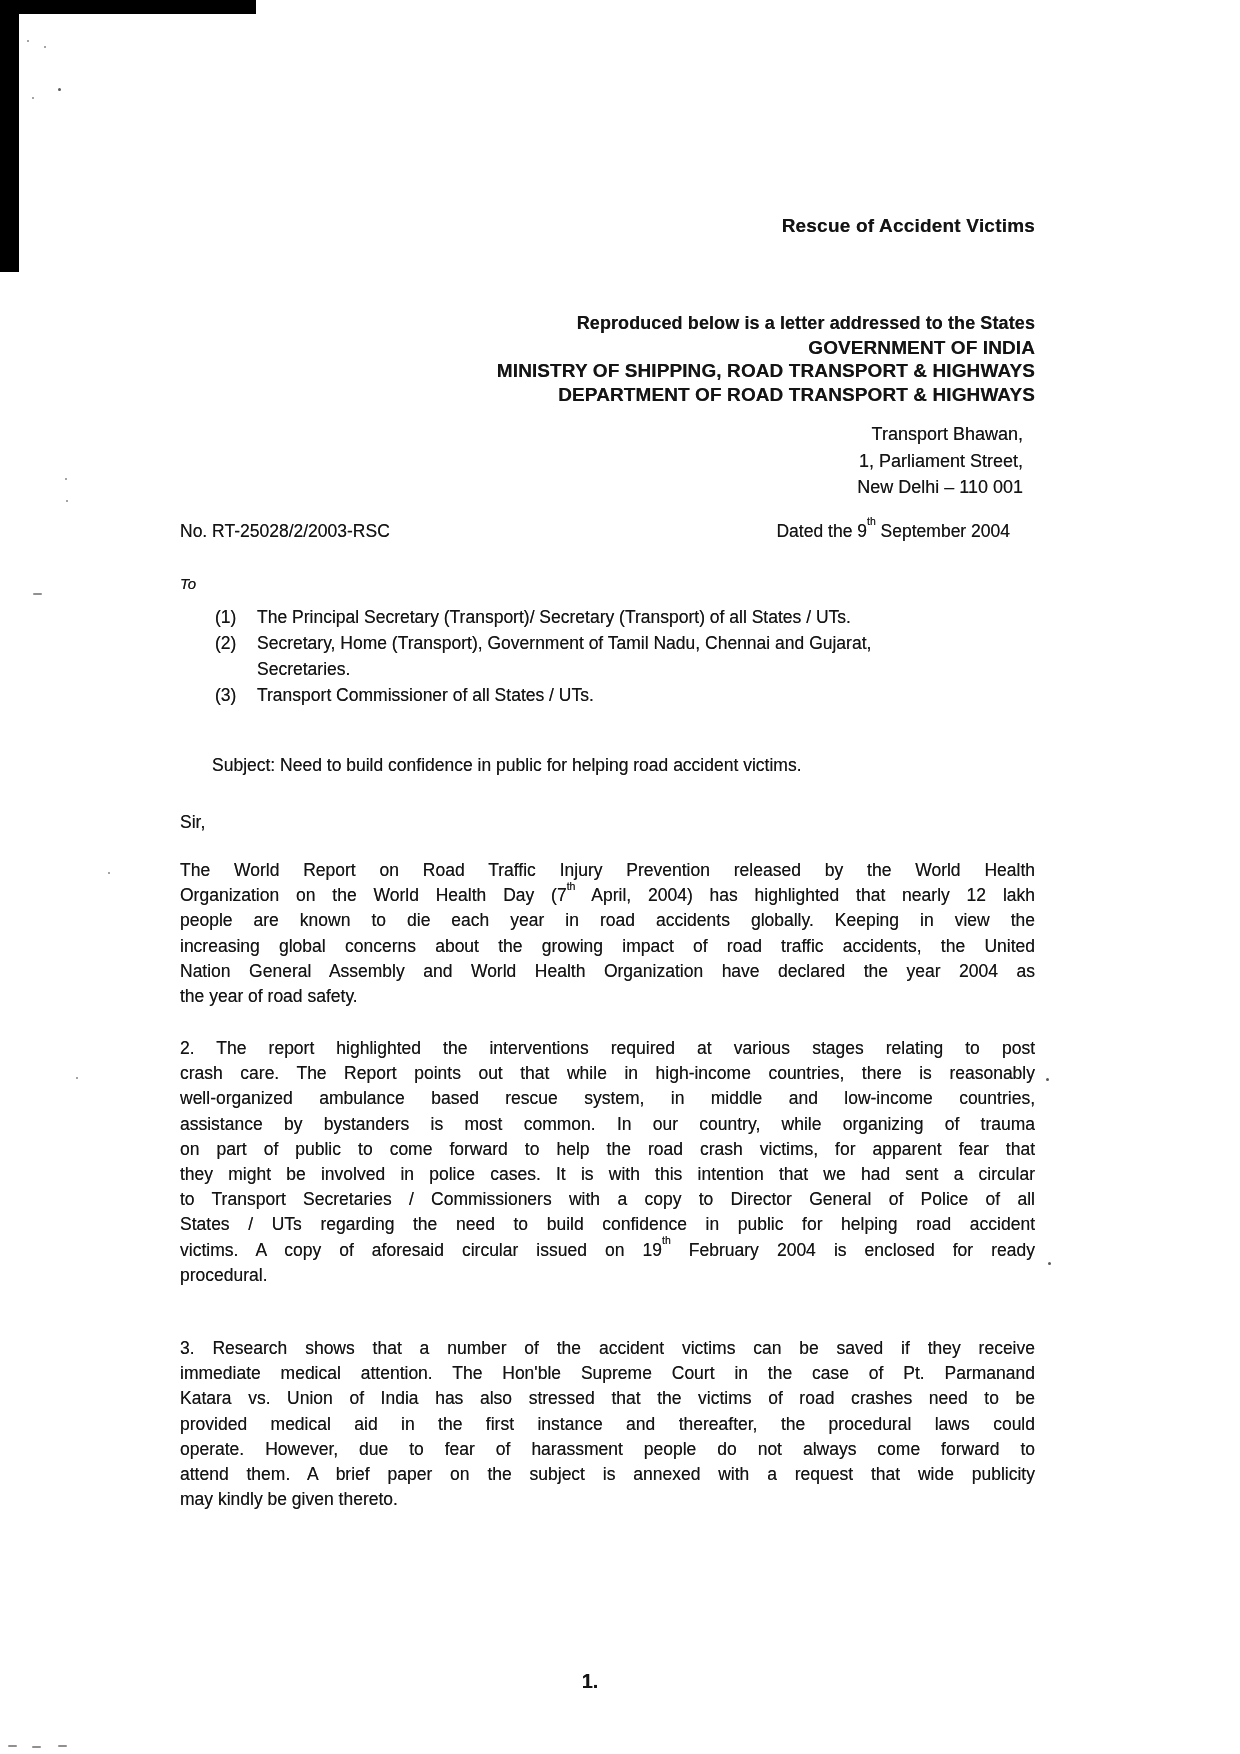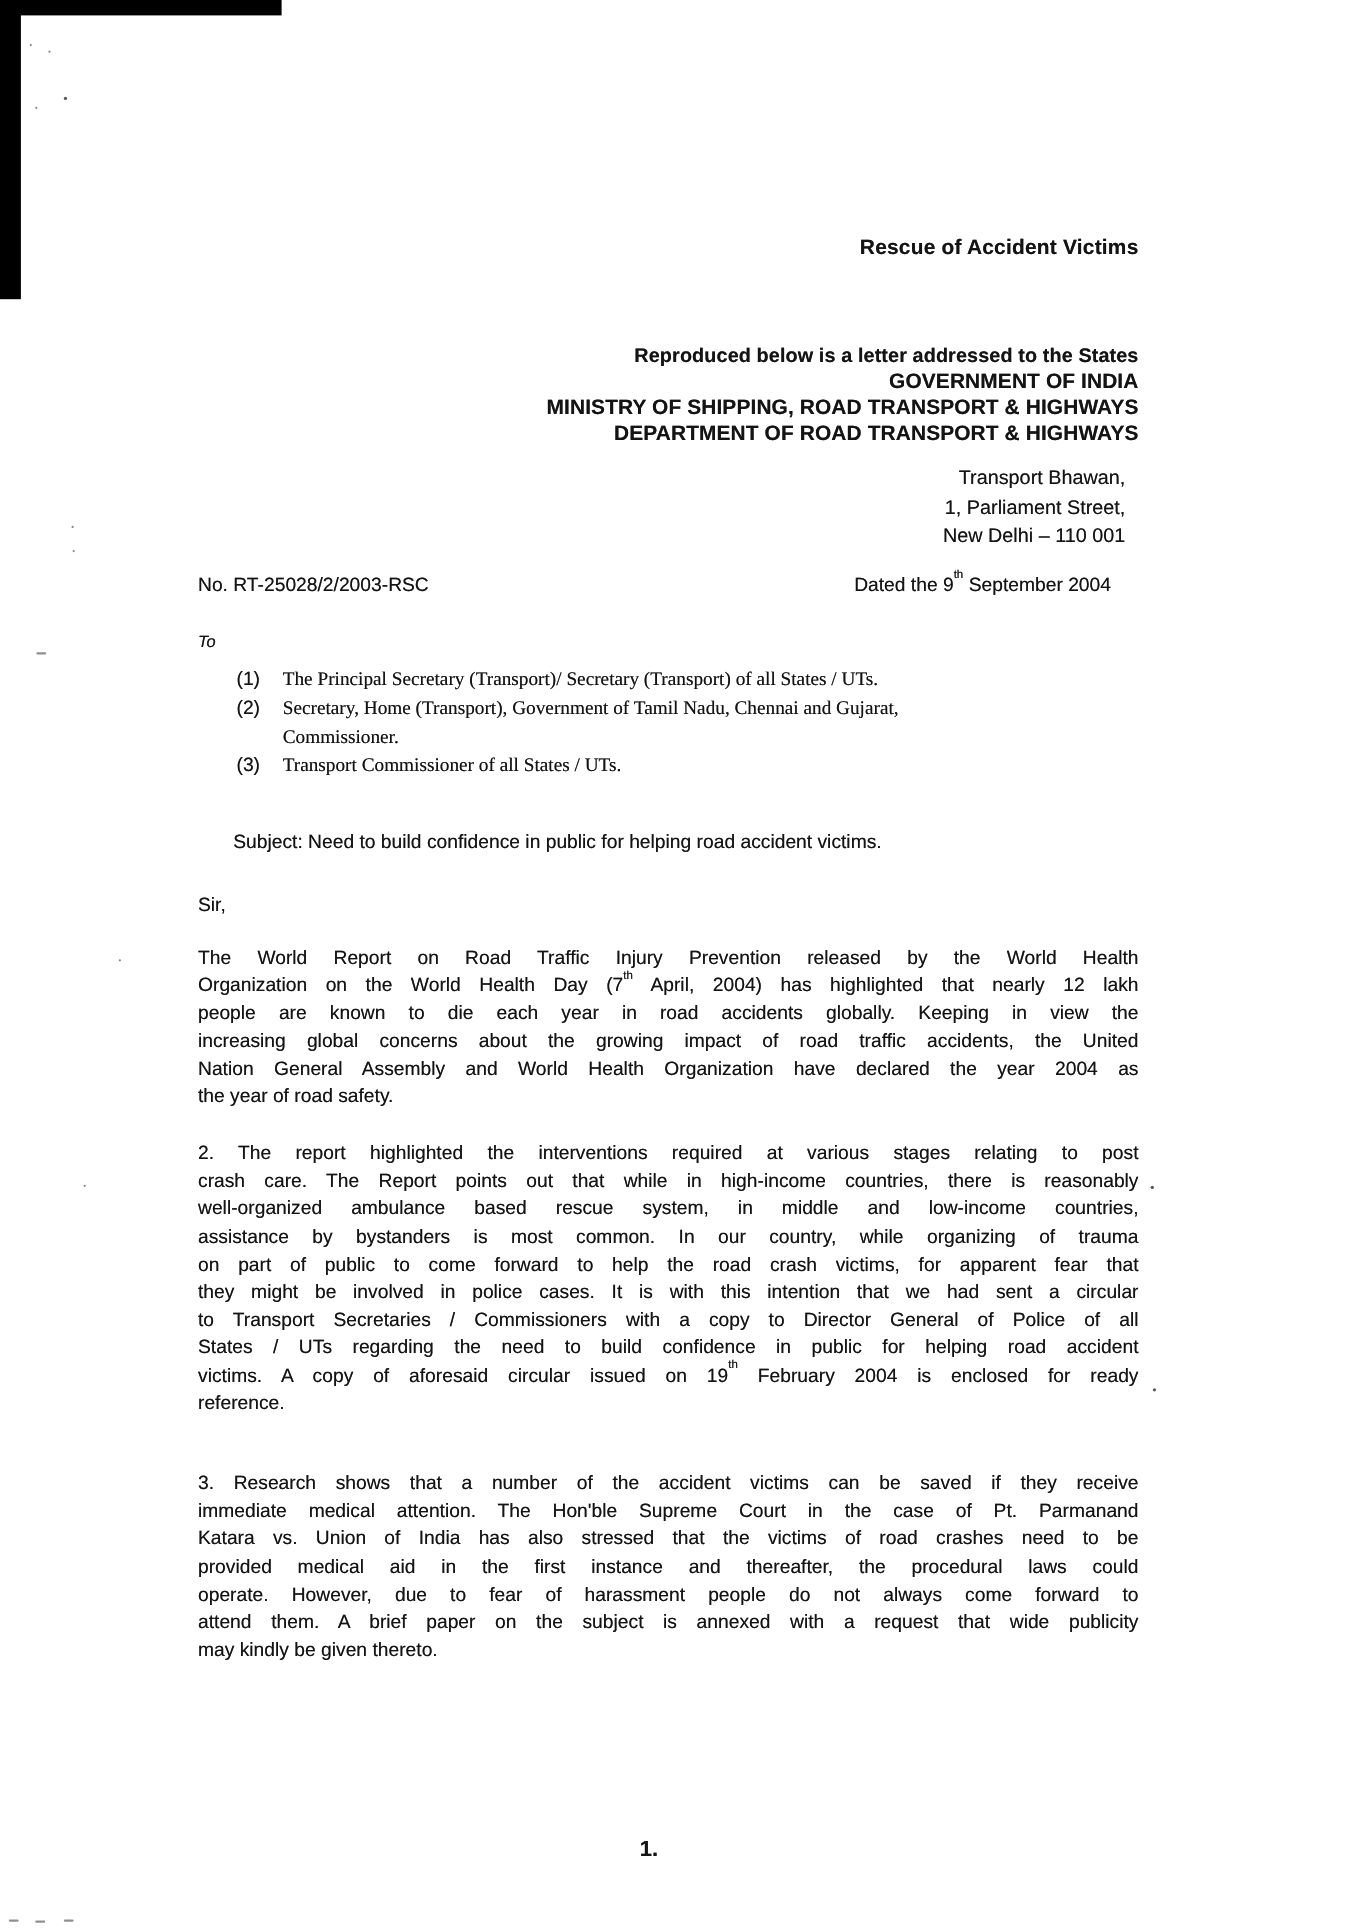--- a/index.html
+++ b/index.html
@@ -55,21 +55,21 @@
     font-size: 17.5px;
   }
   .refrow .date { padding-right: 25px; }
   .to-label { left: 180px; top: 575px; font-size: 15px; font-style: italic; }
   .recipients {
     left: 215px; top: 604px; width: 822px;
     font-size: 17.5px; line-height: 26px;
   }
   .recipient { display: flex; }
   .ridx { flex: 0 0 42px; }
-  .rtext { flex: 1 1 auto; font-family: Liberation Serif, serif; }
+  .rtext { flex: 1 1 auto; }
   .subject { left: 180px; top: 755px; width: 855px; font-size: 17.5px; margin-left: 32px; }
   .salutation { left: 180px; top: 812px; font-size: 17.5px; }
   .para {
     left: 180px; top: 0; width: 855px;
     font-size: 17.5px; line-height: 25.2px;
   }
   .para-1 { top: 858px; }
   .para-2 { top: 1036px; }
   .para-3 { top: 1336px; }
   .jline { text-align: justify; text-align-last: justify; }
@@ -130,21 +130,21 @@
 
   <div class="abs recipients">
     <div class="recipient">
       <span class="ridx">(1)</span>
       <span class="rtext">The Principal Secretary (Transport)/ Secretary (Transport) of all States / UTs.</span>
     </div>
     <div class="recipient">
       <span class="ridx">(2)</span>
       <span class="rtext">
         <div>Secretary, Home (Transport), Government of Tamil Nadu, Chennai and Gujarat,</div>
-        <div>Commissioner.</div>
+        <div>Secretaries.</div>
       </span>
     </div>
     <div class="recipient">
       <span class="ridx">(3)</span>
       <span class="rtext">Transport Commissioner of all States / UTs.</span>
     </div>
   </div>
 
   <div class="abs subject">Subject: Need to build confidence in public for helping road accident victims.</div>
 
@@ -162,21 +162,21 @@
   <div class="abs para para-2">
     <div class="jline">2. The report highlighted the interventions required at various stages relating to post</div>
     <div class="jline">crash care. The Report points out that while in high-income countries, there is reasonably</div>
     <div class="jline">well-organized ambulance based rescue system, in middle and low-income countries,</div>
     <div class="jline">assistance by bystanders is most common. In our country, while organizing of trauma</div>
     <div class="jline">on part of public to come forward to help the road crash victims, for apparent fear that</div>
     <div class="jline">they might be involved in police cases. It is with this intention that we had sent a circular</div>
     <div class="jline">to Transport Secretaries / Commissioners with a copy to Director General of Police of all</div>
     <div class="jline">States / UTs regarding the need to build confidence in public for helping road accident</div>
     <div class="jline">victims. A copy of aforesaid circular issued on 19<sup>th</sup> February 2004 is enclosed for ready</div>
-    <div class="jline short">reference.</div>
+    <div class="jline short">procedural.</div>
   </div>
 
   <div class="abs para para-3">
     <div class="jline">3. Research shows that a number of the accident victims can be saved if they receive</div>
     <div class="jline">immediate medical attention. The Hon'ble Supreme Court in the case of Pt. Parmanand</div>
     <div class="jline">Katara vs. Union of India has also stressed that the victims of road crashes need to be</div>
     <div class="jline">provided medical aid in the first instance and thereafter, the procedural laws could</div>
     <div class="jline">operate. However, due to fear of harassment people do not always come forward to</div>
     <div class="jline">attend them. A brief paper on the subject is annexed with a request that wide publicity</div>
     <div class="jline short">may kindly be given thereto.</div>

